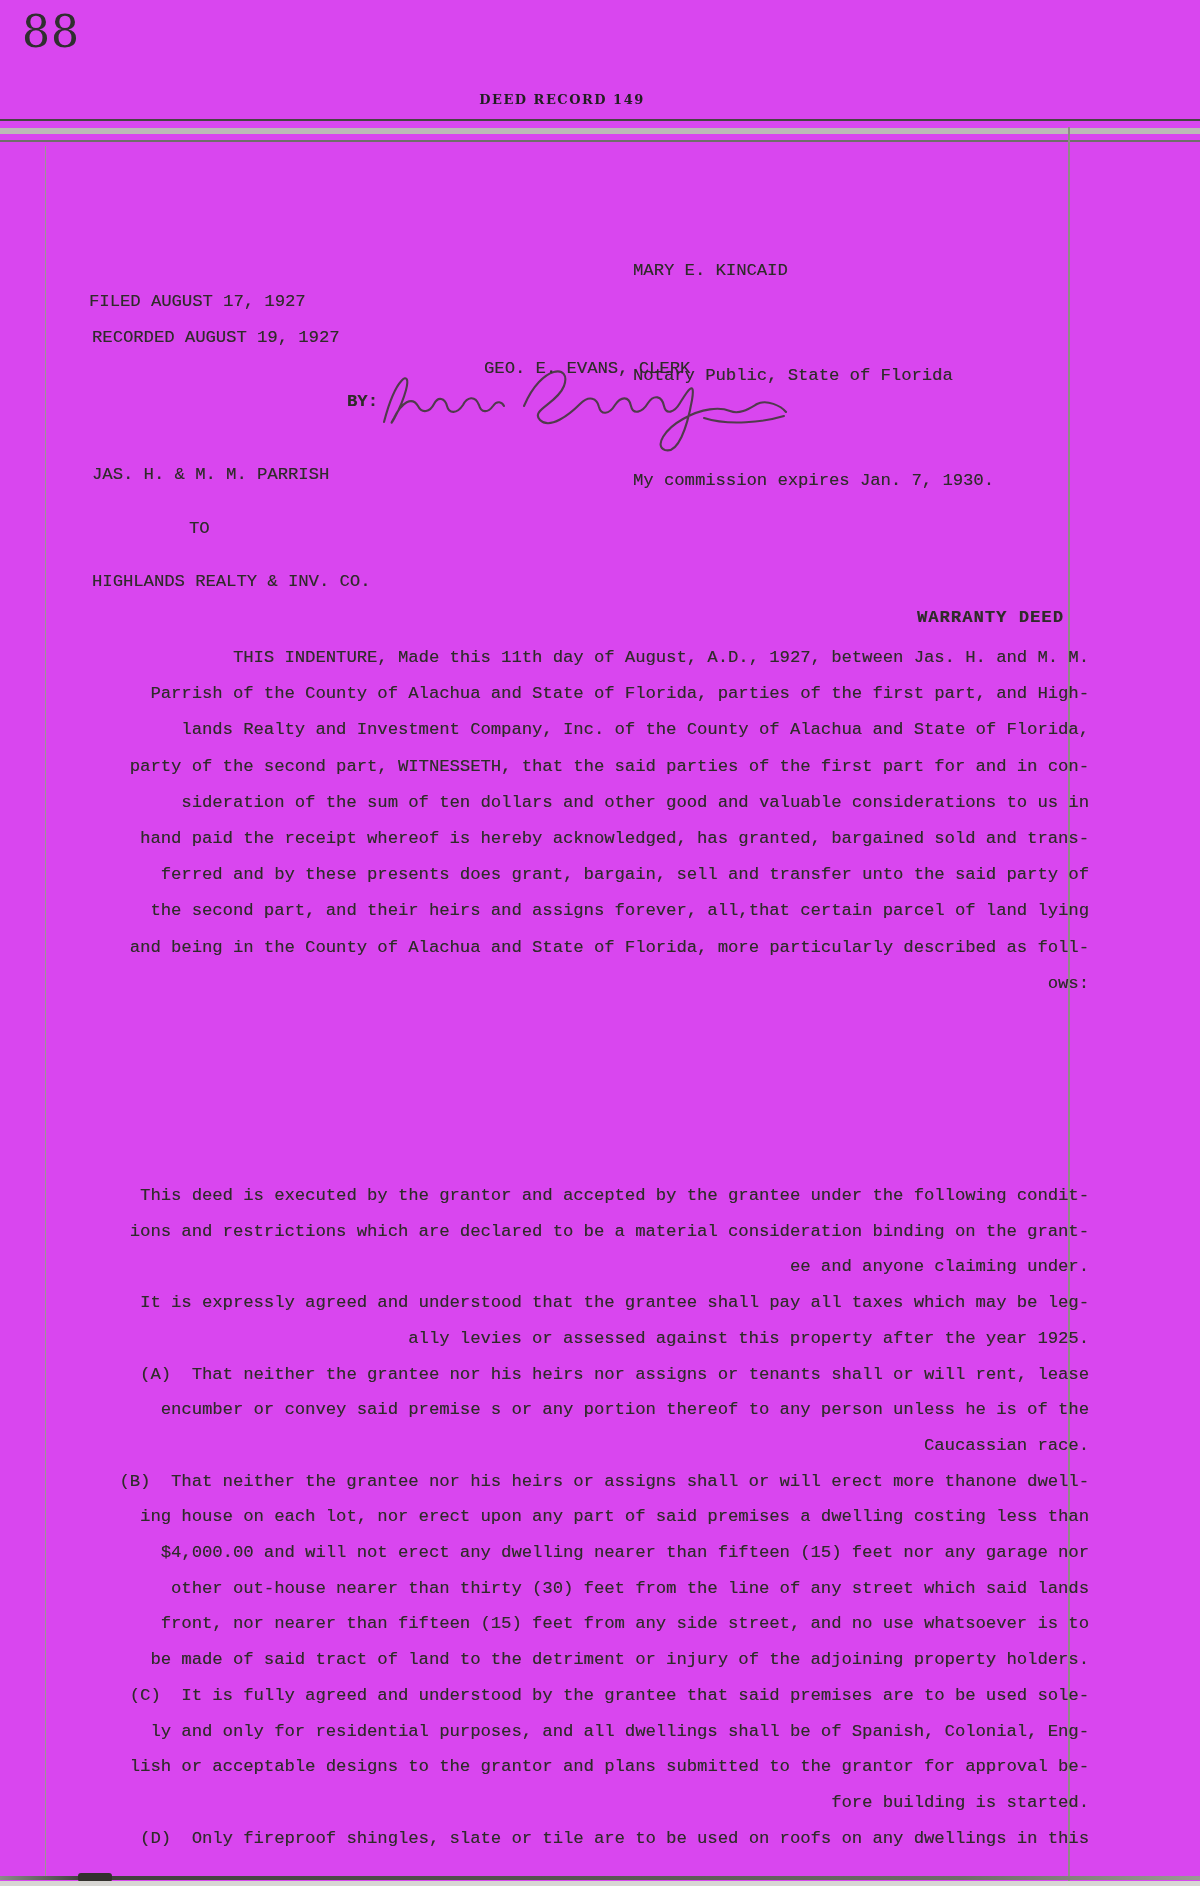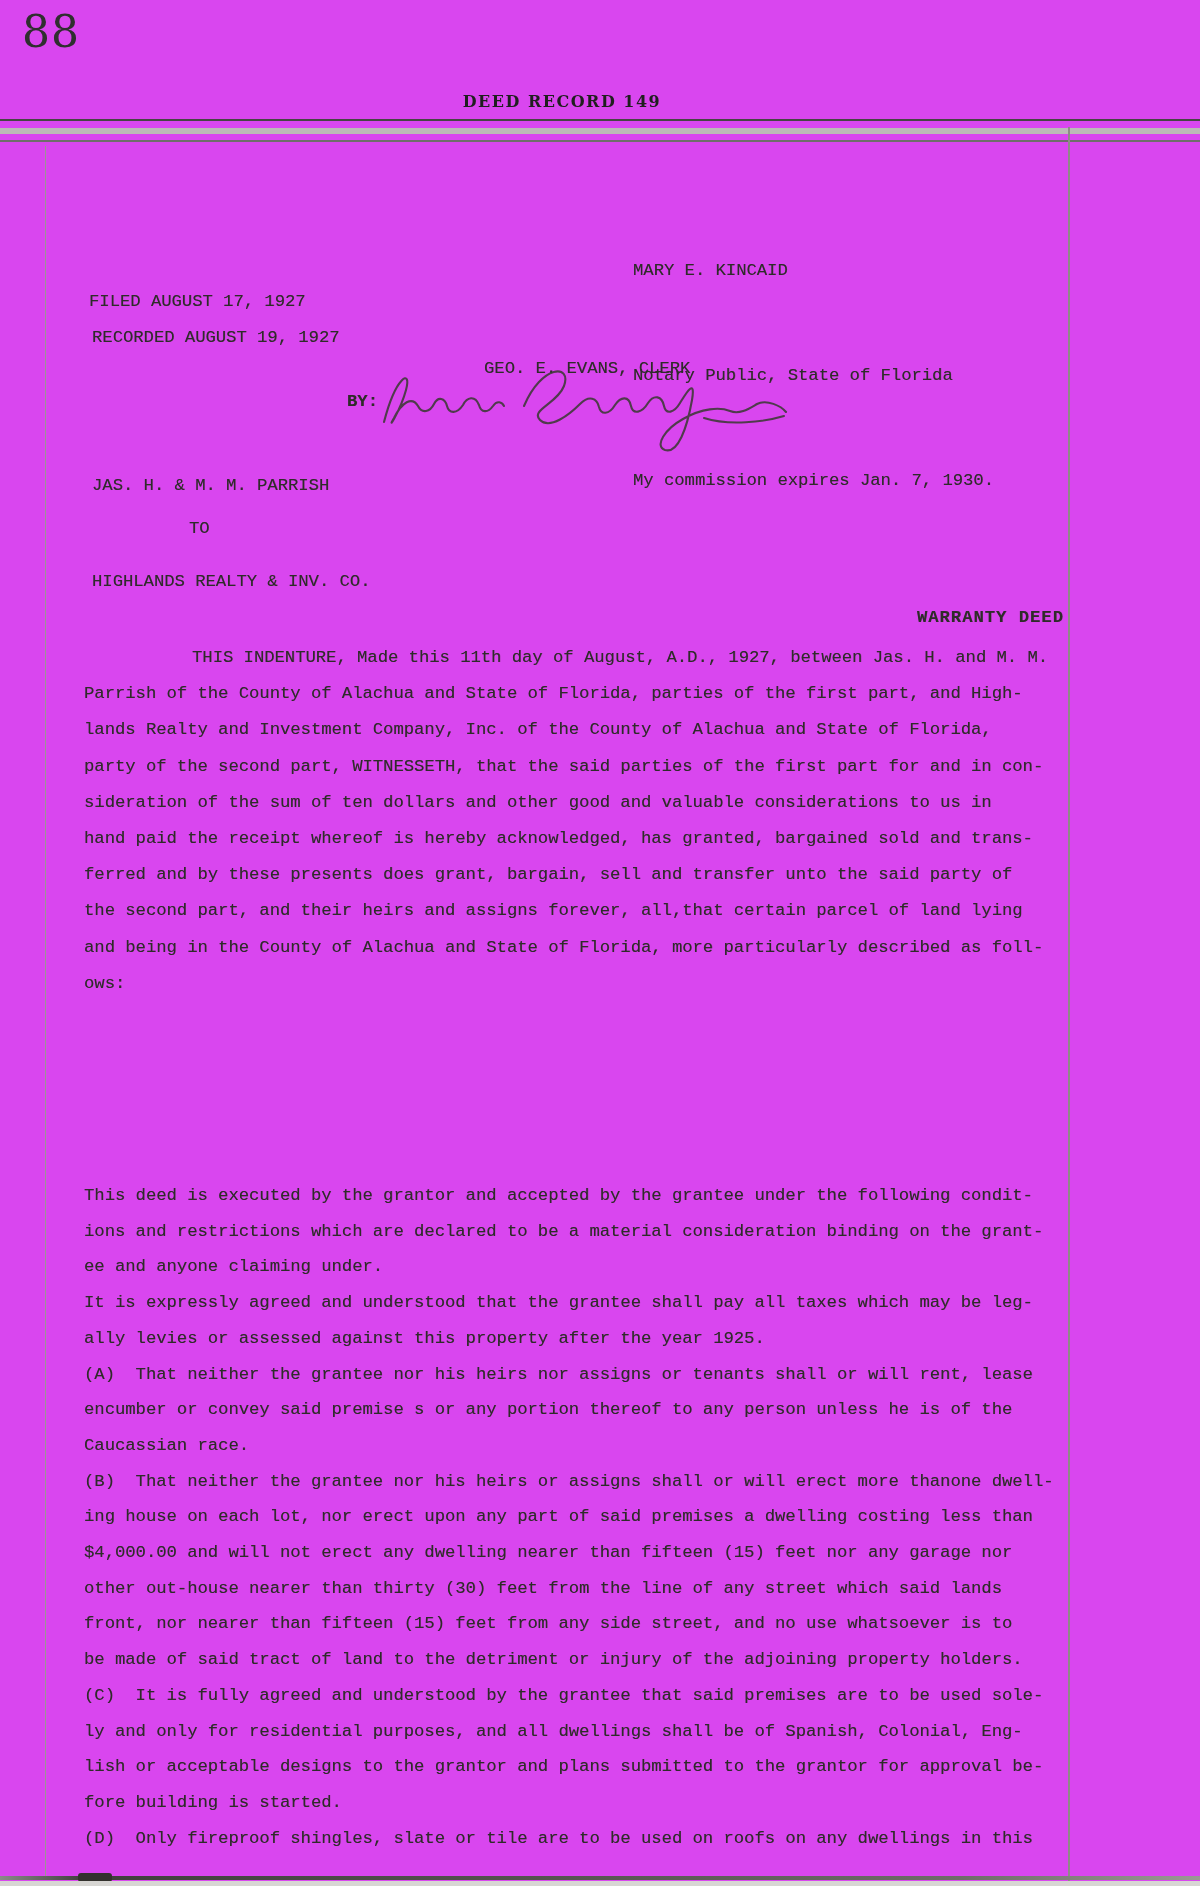--- a/index.html
+++ b/index.html
@@ -15,50 +15,50 @@
   
   .mono{
     position:absolute;
     font-family:"Liberation Mono", monospace;
     font-size:17.2px;
     line-height:20px;
     color:#2e2c29;
     text-shadow:0.3px 0.3px 0 rgba(45,40,34,0.45);
     white-space:pre-wrap;
   }
-  .block{white-space:pre-wrap;}
+  .block{white-space:pre-wrap;text-align:right;}
   .pagenum{
     position:absolute;left:22px;top:8px;
     font-family:"DejaVu Serif", serif;
     font-size:44px;line-height:48px;
     color:#2f2f2f;letter-spacing:1px;
   }
   .header-title{
     position:absolute;left:0;top:92px;width:1124px;
     text-align:center;
     font-family:"DejaVu Serif", serif;
     font-weight:bold;
-    font-size:16px;letter-spacing:1.5px;
+    font-size:13px;letter-spacing:1.5px;
     color:#1f1f1f;
   }
   .hrule{position:absolute;left:0;width:1200px;}
   .hrule.a{top:119px;height:2px;background:#474544;}
   .hrule.b{top:128px;height:6px;background:#bcbab7;}
   .hrule.c{top:140px;height:2px;background:#6f6d6a;}
   .vrule{position:absolute;width:1px;background:#9a9792;}
   .vrule.left{left:45px;top:146px;height:1730px;}
   .vrule.right{left:1068px;top:127px;height:1759px;width:2px;background:#8e8b86;}
   .notary{left:633px;top:183px;line-height:35px;font-family:Liberation Mono, monospace;}
   .filed{left:89px;top:292px;}
   .recorded{left:92px;top:328px;}
   .clerk{left:484px;top:359px;}
   .bylabel{left:347px;top:392px;font-weight:bold;}
   .sig{position:absolute;left:374px;top:356px;width:420px;height:110px;}
   .sig path{fill:none;stroke:#3c3a36;stroke-width:2.1;stroke-linecap:round;opacity:.88;}
-  .grantor{left:92px;top:465px;margin-top:11px;}
+  .grantor{left:92px;top:465px;}
   .tolabel{left:189px;top:519px;}
   .grantee{left:92px;top:572px;}
   .deed-title{left:84px;top:608px;width:980px;text-align:right;font-weight:bold;letter-spacing:1px;}
   .opening{left:84px;top:640px;width:1005px;line-height:36.2px;text-indent:108px;}
   .propdesc{left:191px;top:1033px;width:900px;line-height:36px;}
   .conditions{left:84px;top:1178px;width:1005px;line-height:35.7px;}
   .bottom-band{
     position:absolute;left:0;top:1876px;width:1200px;height:4px;
     background:linear-gradient(to right,#8a8a88 0%,#3f3e3c 7%,#55534f 45%,#6e6c68 80%,#9a9894 100%);
   }

